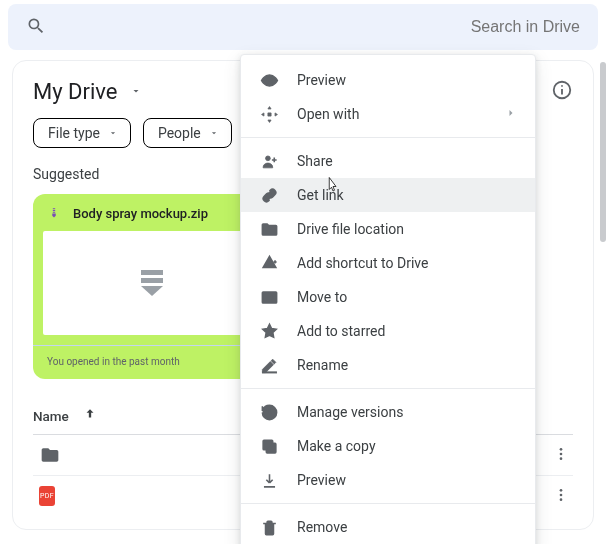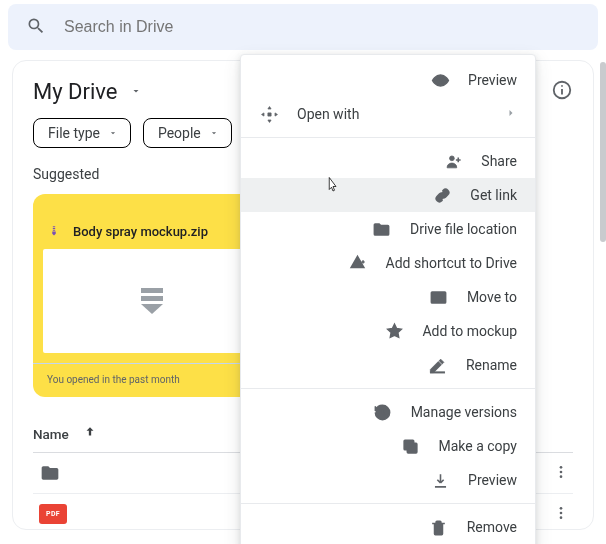--- a/index.html
+++ b/index.html
@@ -20,21 +20,21 @@
     background: #edf2fc;
     border-radius: 8px;
     margin: 4px 8px 10px 8px;
     height: 46px;
     padding: 0 18px;
     gap: 18px;
   }
   .search-bar svg { width: 20px; height: 20px; fill: #5f6368; }
   .search-input {
     border: none; background: transparent; outline: none;
-    font-size: 16px; color: #4d7c0f; flex: 1;
+    font-size: 16px; color: #4d7c0f; flex: 1; text-align: right;
   }
   
   .main-card {
     background: #fff;
     border: 1px solid #eceef1;
     border-radius: 14px;
     margin: 0 12px;
     padding: 18px 20px 8px 20px;
     height: 470px;
     position: relative;
@@ -54,24 +54,24 @@
   .chip {
     display: flex; align-items: center; gap: 8px;
     border: 1px solid #000000; border-radius: 8px;
     padding: 6px 12px 6px 14px;
     font-size: 14px; color: #3c4043; cursor: pointer;
   }
   .chip svg { width: 10px; height: 10px; fill: #5f6368; }
   .suggested-label { font-size: 14px; color: #3c4043; margin-bottom: 12px; }
   
   .file-card {
-    background: #fde047;
+    background: #bef264;
     border-radius: 12px;
     width: 238px;
-    padding: 30px 0 12px 0;
+    padding: 12px 0 12px 0;
   }
   .file-card-header {
     display: flex; align-items: center; gap: 12px;
     padding: 0 14px 10px 14px;
   }
   .zip-icon {
     width: 14px; height: 14px; display:flex; align-items:center; justify-content:center;
   }
   .zip-icon svg { width: 14px; height: 14px; }
   .file-name { font-size: 13px; color: #202124; font-weight: 500; }
@@ -100,43 +100,43 @@
   .sort-arrow svg { width:14px; height:14px; fill:#3c4043;}
   
   .row {
     display:flex; align-items:center; justify-content:space-between;
     padding: 10px 4px 10px 6px;
     border-bottom: 1px solid #eceef1;
   }
   .row-left { display:flex; align-items:center; gap:12px;}
   .row svg.folder { width:22px; height:20px; fill:#5f6368;}
   .pdf-badge {
-    width:28px; height:20px; background:#ea4335; border-radius:3px;
-    color:#fff; font-size:7px; font-weight:700; display:flex;
+    width:16px; height:20px; background:#ea4335; border-radius:3px;
+    color:#fff; font-size:7px; font-weight:400; display:flex;
     align-items:center; justify-content:center; letter-spacing:0.3px;
   }
   .more-btn svg { width:16px; height:16px; fill:#5f6368;}
   
   .scroll-hint {
     position:absolute; right:0; top:62px; width:6px; height:180px;
     background:#c9cbce; border-radius:4px;
   }
   
   .context-menu {
     position:absolute; left:240px; top:54px;
     width:296px; background:#fff;
     border:1px solid #e8eaed; border-radius:4px;
     box-shadow: 0 2px 6px rgba(60,64,67,.15), 0 6px 18px rgba(60,64,67,.12);
     padding: 8px 0;
     z-index: 50;
   }
   .menu-item {
     display:flex; align-items:center; gap:18px;
     padding: 7px 18px; font-size:14px; color:#3c4043;
-    cursor:pointer; position:relative;justify-content:flex-end;
+    cursor:pointer; position:relative;
   }
   .menu-item.highlight { background:#eef0f1; }
   .menu-item .ico { width:20px; height:20px; flex:0 0 20px;
     display:flex; align-items:center; justify-content:center;}
   .menu-item .ico svg { width:19px; height:19px; fill:#5f6368; stroke:#5f6368;}
   .menu-chevron { margin-left:auto; }
   .menu-chevron svg { width:12px; height:12px; fill:#9aa0a6;}
   .menu-divider { height:1px; background:#e8eaed; margin:6px 0;}
   .cursor {
     position:absolute; left:324px; top:174px; z-index:60;
@@ -317,21 +317,21 @@
         </svg>
       </span>
     <span>Move to</span>
   </div>
   <div class="menu-item">
     <span class="ico">
         <svg viewBox="0 0 24 24" fill="none" stroke-width="2">
           <path d="M12 3l2.6 5.3 5.9.9-4.3 4.1 1 5.8L12 16.9 6.8 19.1l1-5.8L3.5 9.2l5.9-.9z"></path>
         </svg>
       </span>
-    <span>Add to mockup</span>
+    <span>Add to starred</span>
   </div>
   <div class="menu-item">
     <span class="ico">
         <svg viewBox="0 0 24 24" fill="#5f6368">
           <path d="M3 17l10-10 4 4L7 21H3zM14 6l2-2 4 4-2 2z"></path>
           <rect x="3" y="20" width="18" height="1.5"></rect>
         </svg>
       </span>
     <span>Rename</span>
   </div>

